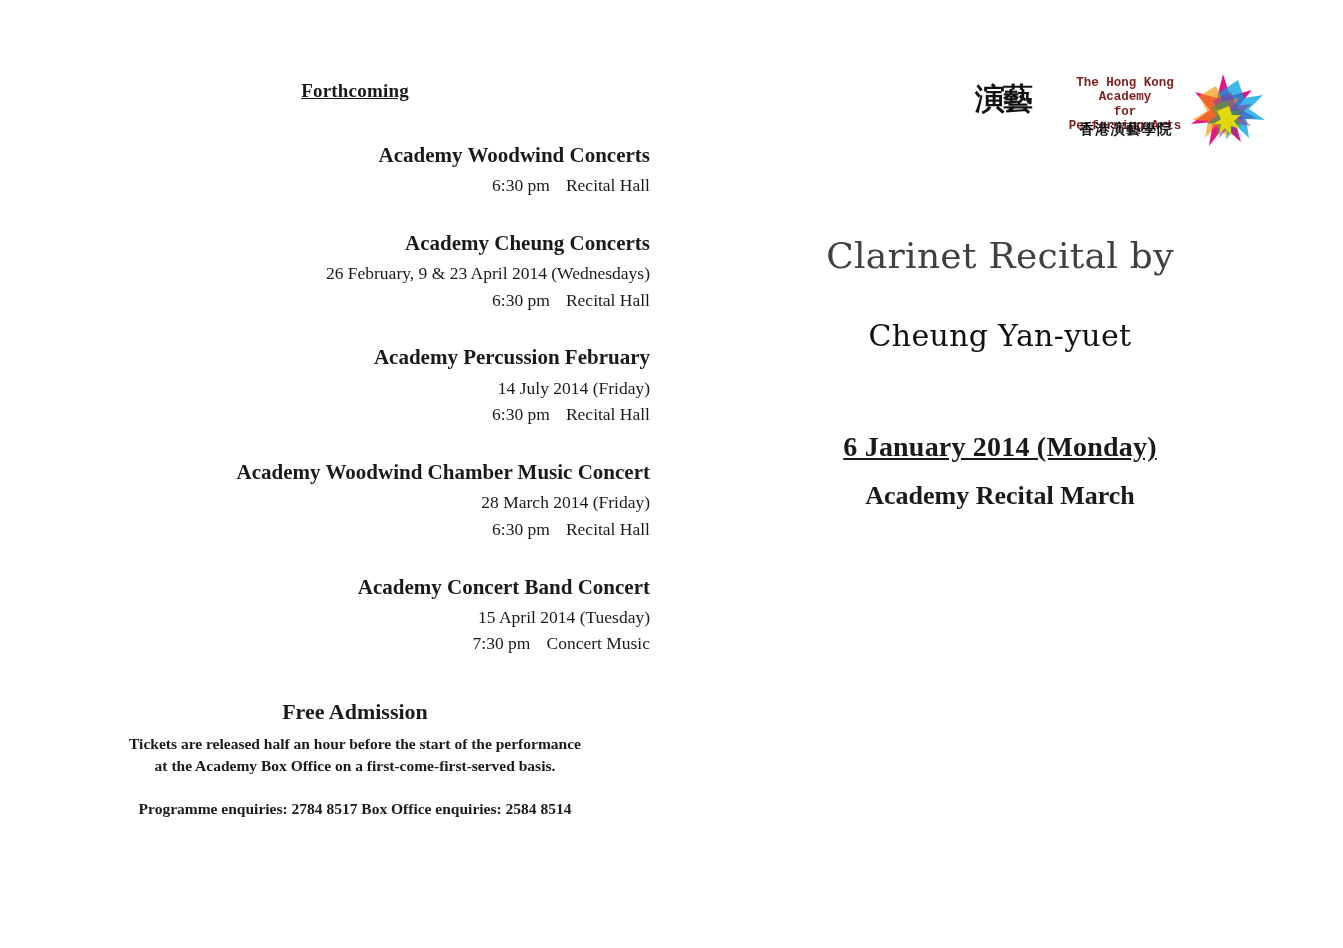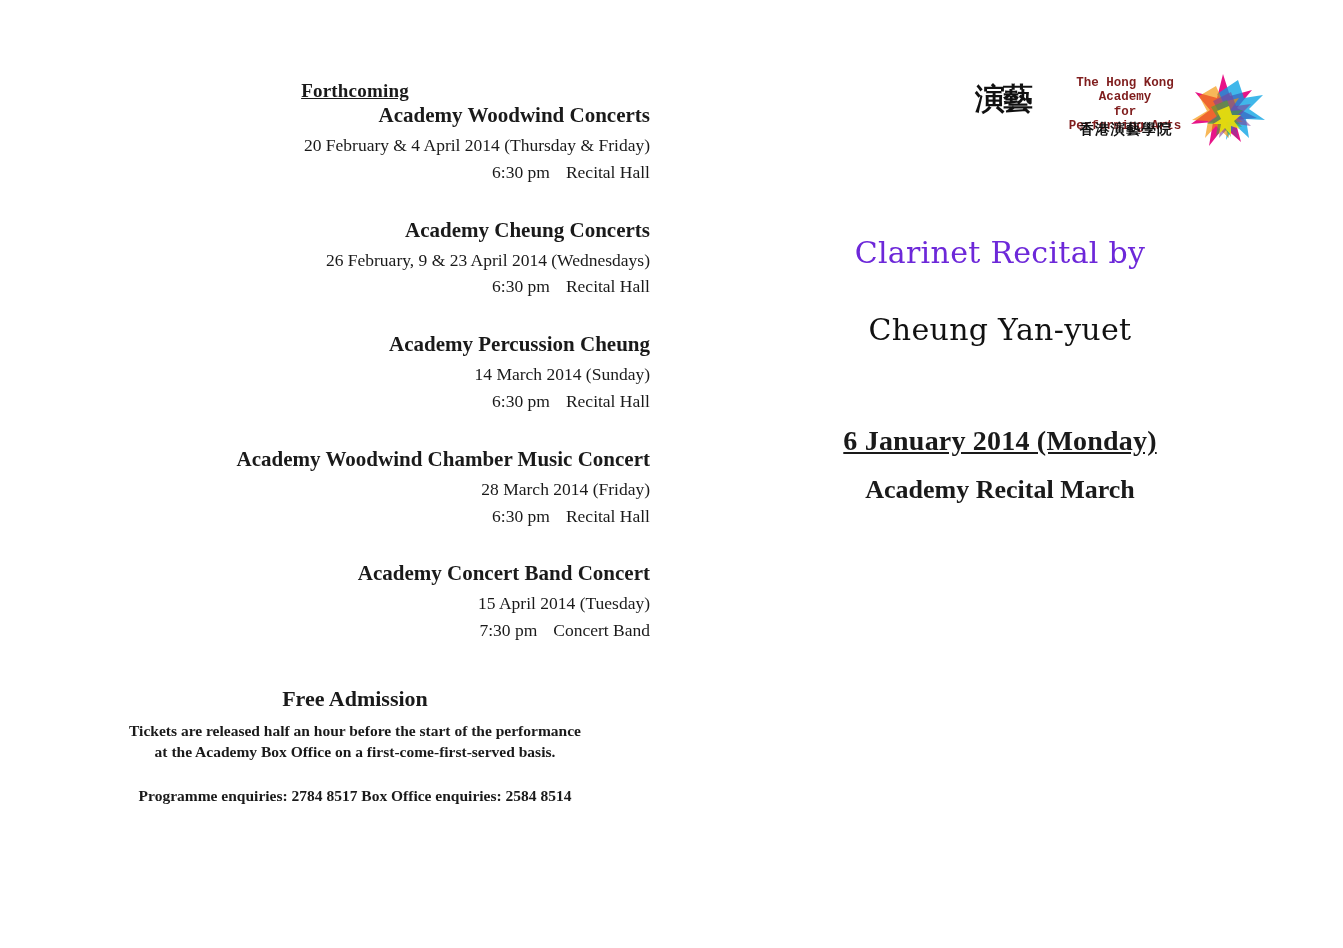--- a/index.html
+++ b/index.html
@@ -23,20 +23,21 @@
     top: 80px;
     width: 590px;
     text-align: center;
   }
 
   .forthcoming {
     font-size: 19px;
     font-weight: bold;
     text-decoration: underline;
     letter-spacing: .2px;
+    margin-bottom: 40px;
     display: inline-block;
   }
 
   .event {
     margin-bottom: 32px;
     text-align: right;
   }
   .event-title {
     font-size: 21px;
     font-weight: bold;
@@ -131,22 +132,22 @@
   .logo-star {
     position: absolute;
     left: 208px;
     top: 0px;
     width: 90px;
     height: 88px;
   }
 
   .recital-line {
     font-family: "DejaVu Serif", serif;
-    font-size: 30px;
-    color: #6d28d9;
+    font-size: 36px;
+    color: #404040;
     margin-top: 175px;
     letter-spacing: .3px;
   }
   .performer {
     font-family: "DejaVu Serif", serif;
     font-size: 30px;
     color: #111;
     margin-top: 42px;
     letter-spacing: .3px;
   }
@@ -170,55 +171,54 @@
 </style>
 </head>
 <body>
 
 <div class="left-panel">
 
   <div class="forthcoming">Forthcoming</div>
 
   <div class="event">
     <div class="event-title">Academy Woodwind Concerts</div>
-    <div class="event-date">20 February &amp; 4 April 2014 (Thursday &amp; Friday)</div>
     <div class="event-venue">
       <span class="time">6:30 pm</span><span>Recital Hall</span>
     </div>
   </div>
 
   <div class="event">
     <div class="event-title">Academy Cheung Concerts</div>
     <div class="event-date">26 February, 9 &amp; 23 April 2014 (Wednesdays)</div>
     <div class="event-venue">
       <span class="time">6:30 pm</span><span>Recital Hall</span>
     </div>
   </div>
 
   <div class="event">
-    <div class="event-title">Academy Percussion Cheung</div>
-    <div class="event-date">14 March 2014 (Sunday)</div>
+    <div class="event-title">Academy Percussion February</div>
+    <div class="event-date">14 July 2014 (Friday)</div>
     <div class="event-venue">
       <span class="time">6:30 pm</span><span>Recital Hall</span>
     </div>
   </div>
 
   <div class="event">
     <div class="event-title">Academy Woodwind Chamber Music Concert</div>
     <div class="event-date">28 March 2014 (Friday)</div>
     <div class="event-venue">
       <span class="time">6:30 pm</span><span>Recital Hall</span>
     </div>
   </div>
 
   <div class="event">
     <div class="event-title">Academy Concert Band Concert</div>
     <div class="event-date">15 April 2014 (Tuesday)</div>
     <div class="event-venue">
-      <span class="time">7:30 pm</span><span>Concert Band</span>
+      <span class="time">7:30 pm</span><span>Concert Music</span>
     </div>
   </div>
 
   <div class="admission">
     <div class="admission-title">Free Admission</div>
     <div class="admission-note">Tickets are released half an hour before the start of the performance</div>
     <div class="admission-note">at the Academy Box Office on a first-come-first-served basis.</div>
   </div>
 
   <div class="enquiries">Programme enquiries: 2784 8517  Box Office enquiries: 2584 8514</div>

